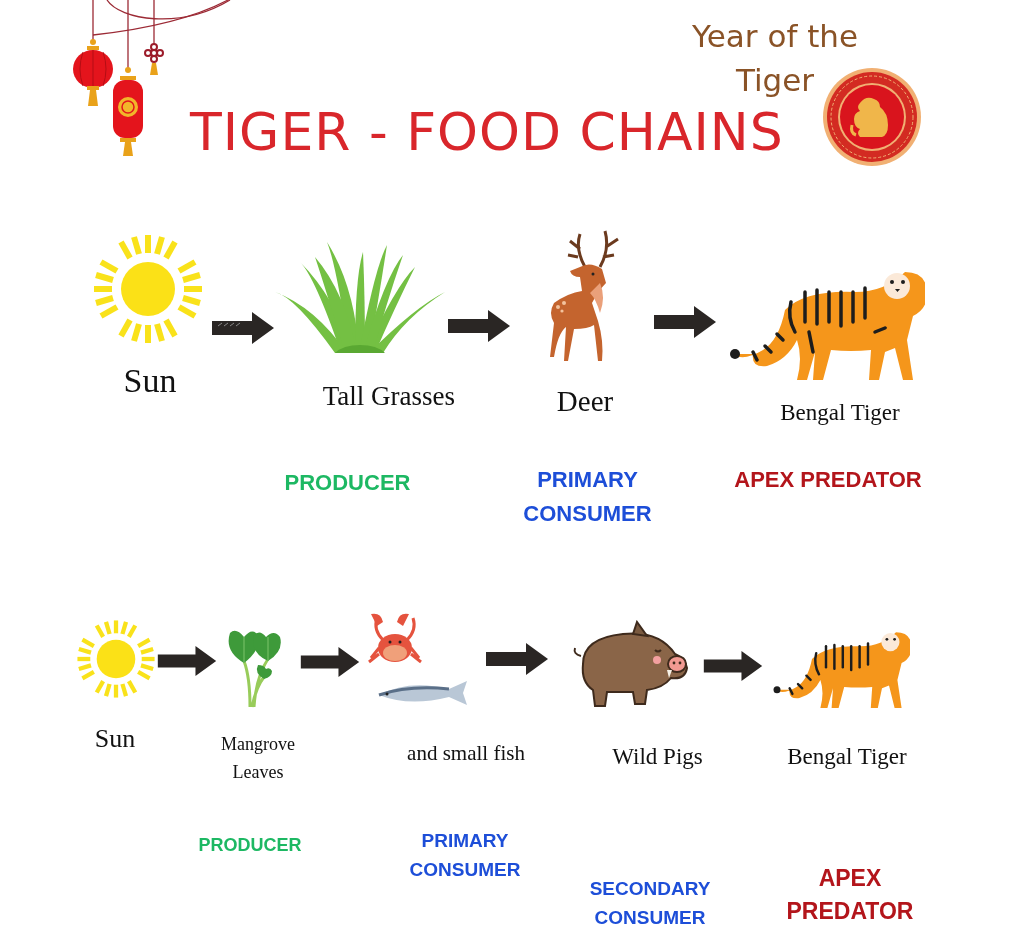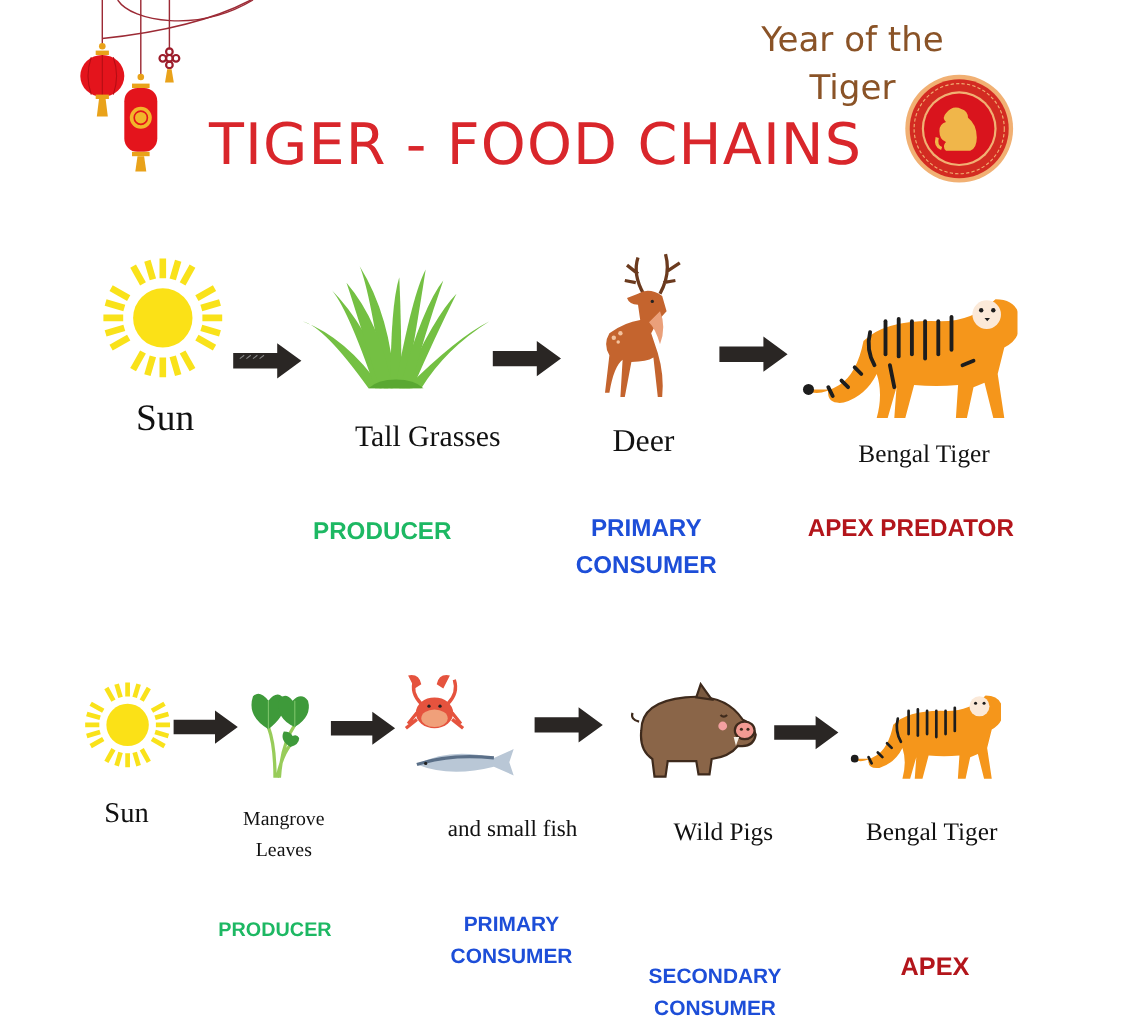--- a/index.html
+++ b/index.html
@@ -279,13 +279,14 @@
 <div class="abs role consumer" style="left:395px;top:826px;width:140px;font-size:19px;line-height:29px;">
   <div>PRIMARY</div>
   <div>CONSUMER</div>
 </div>
 <div class="abs role consumer" style="left:575px;top:826px;width:150px;font-size:19px;line-height:29px;margin-top:48px;">
   <div>SECONDARY</div>
   <div>CONSUMER</div>
 </div>
 <div class="abs role apex" style="left:770px;top:818px;width:160px;font-size:23px;line-height:33px;margin-top:44px;">
   <div>APEX</div>
+  <div>PREDATOR</div>
 </div>
 
 </body></html>

